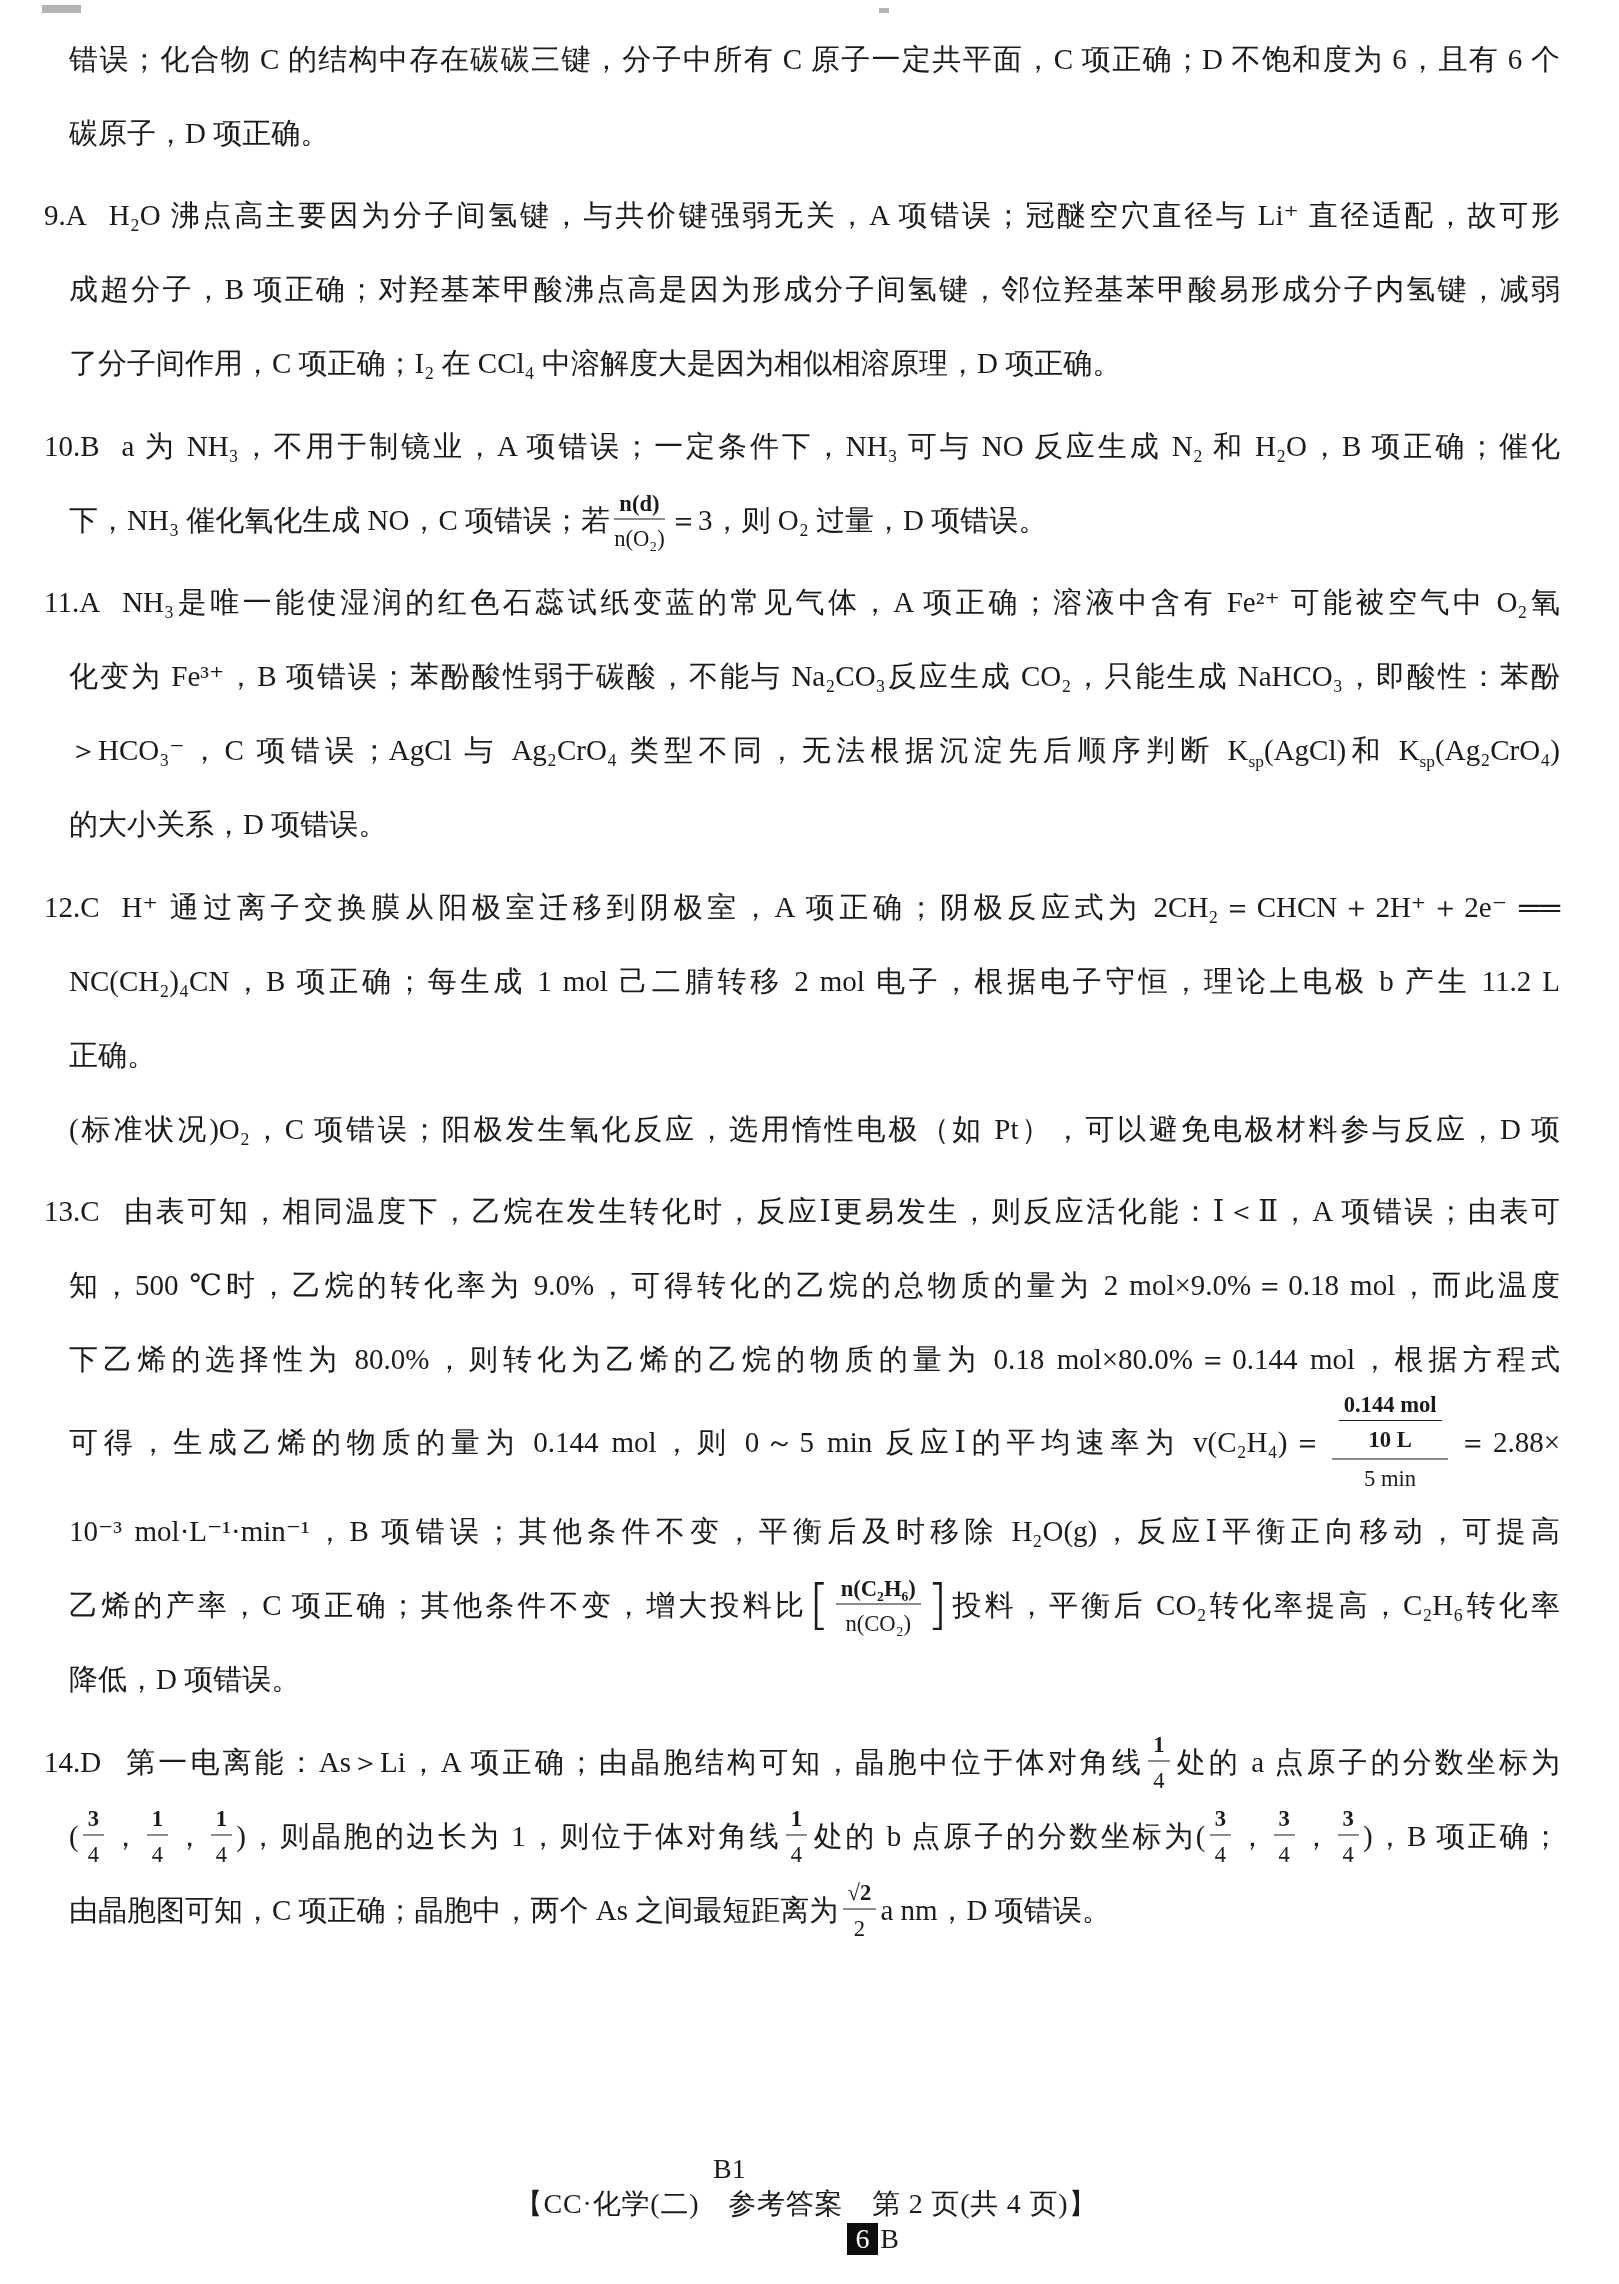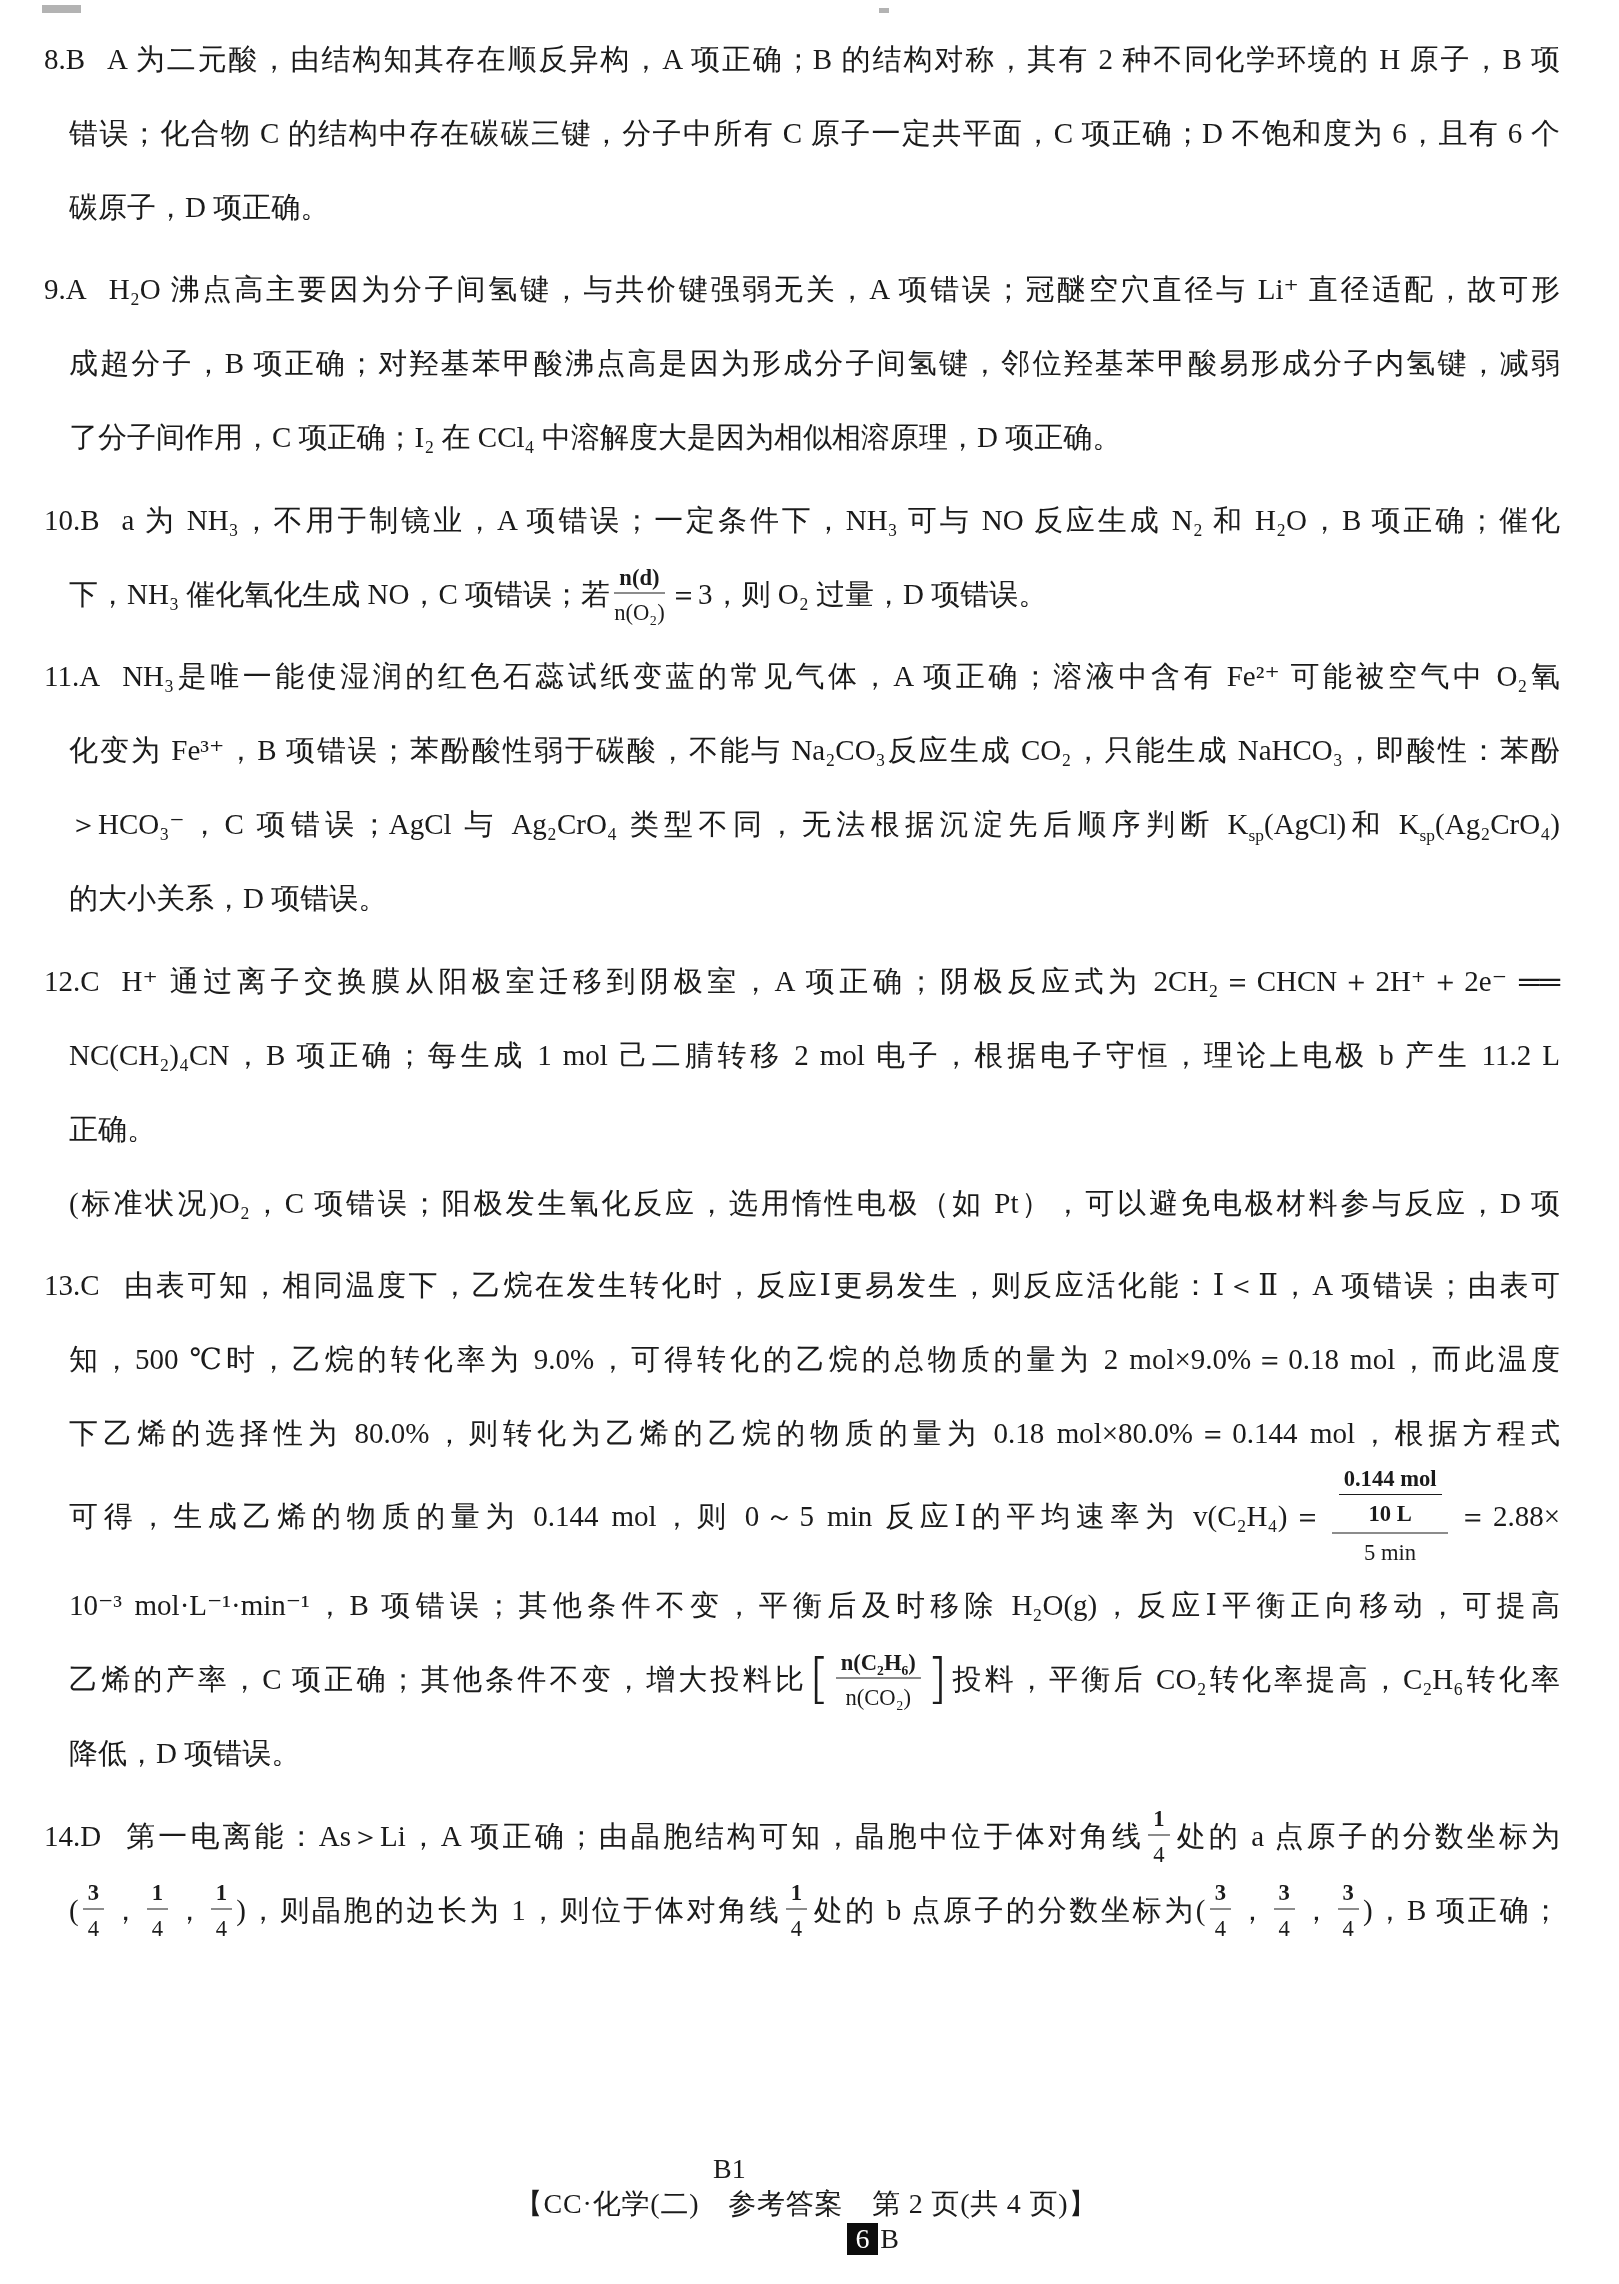--- a/index.html
+++ b/index.html
@@ -42,21 +42,20 @@
 </style>
 </head>
 <body>
 
 <div class="page">
   <div class="smudge" style="left:42px;top:5px;width:39px;height:7.6px;"></div>
   <div class="smudge" style="left:879px;top:7.6px;width:10px;height:5px;"></div>
 
   <div id="answers">
       <div class="q">
-        <div class="line first"><span class="qlabel">8.B</span>A 为二元酸，由结构知其存在顺反异构，A 项正确；B 的结构对称，其有 2 种不同化学环境的 H 原子，B 项</div>
         <div class="line cont">错误；化合物 C 的结构中存在碳碳三键，分子中所有 C 原子一定共平面，C 项正确；D 不饱和度为 6，且有 6 个</div>
         <div class="line cont last">碳原子，D 项正确。</div>
       </div>
       <div class="q">
         <div class="line first"><span class="qlabel">9.A</span>H₂O 沸点高主要因为分子间氢键，与共价键强弱无关，A 项错误；冠醚空穴直径与 Li⁺ 直径适配，故可形</div>
         <div class="line cont">成超分子，B 项正确；对羟基苯甲酸沸点高是因为形成分子间氢键，邻位羟基苯甲酸易形成分子内氢键，减弱</div>
         <div class="line cont last">了分子间作用，C 项正确；I₂ 在 CCl₄ 中溶解度大是因为相似相溶原理，D 项正确。</div>
       </div>
       <div class="q">
         <div class="line first"><span class="qlabel">10.B</span>a 为 NH₃，不用于制镜业，A 项错误；一定条件下，NH₃ 可与 NO 反应生成 N₂ 和 H₂O，B 项正确；催化</div>
@@ -115,20 +114,24 @@
           </span>处的 b 点原子的分数坐标为(<span class="frac">
             <span class="num">3</span>
             <span class="den">4</span>
           </span>，<span class="frac">
             <span class="num">3</span>
             <span class="den">4</span>
           </span>，<span class="frac">
             <span class="num">3</span>
             <span class="den">4</span>
           </span>)，B 项正确；</div>
+        <div class="line cont last">由晶胞图可知，C 项正确；晶胞中，两个 As 之间最短距离为<span class="frac">
+            <span class="num">√2</span>
+            <span class="den">2</span>
+          </span>a nm，D 项错误。</div>
       </div>
     </div>
 
   <div class="footer">
     <div class="fl">B1</div>
     <div class="fc">【CC·化学(二)　参考答案　第 2 页(共 4 页)】</div>
     <div class="fr"><span class="badge">6</span><span>B</span></div>
   </div>
 </div>
 

